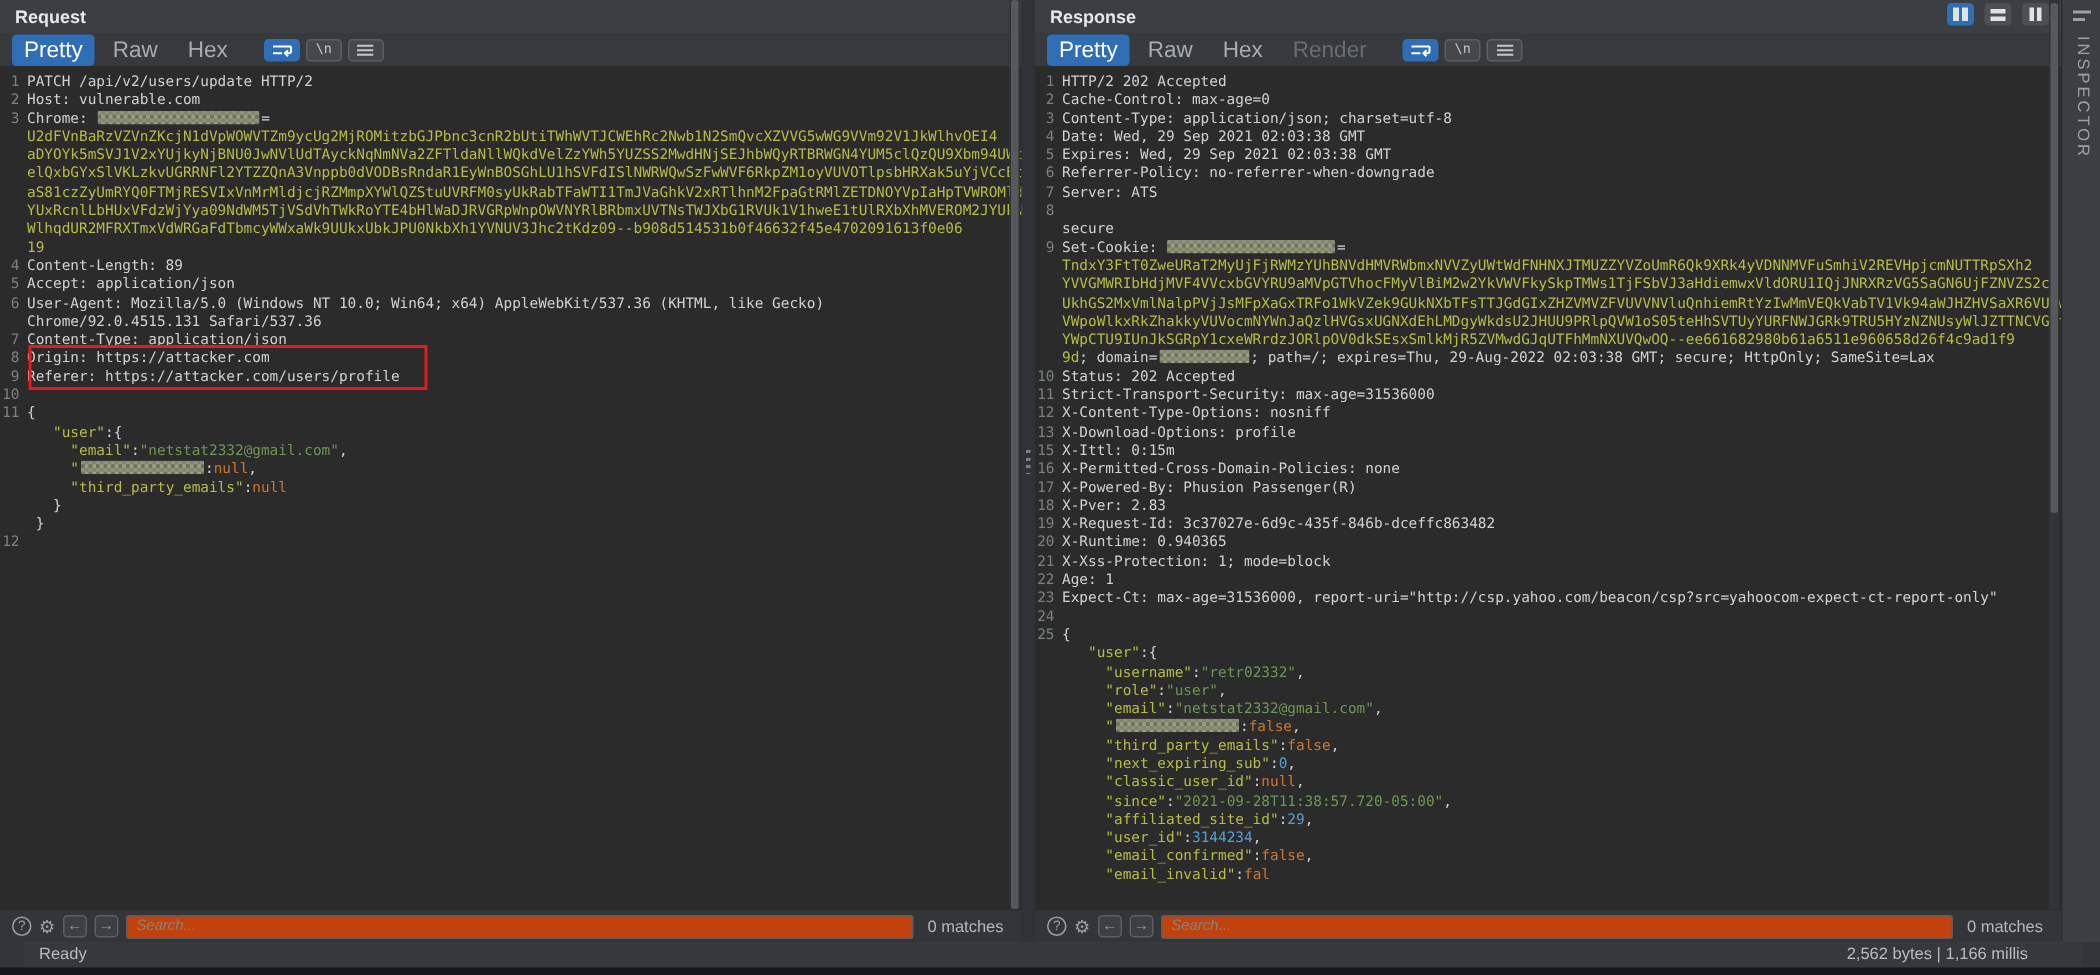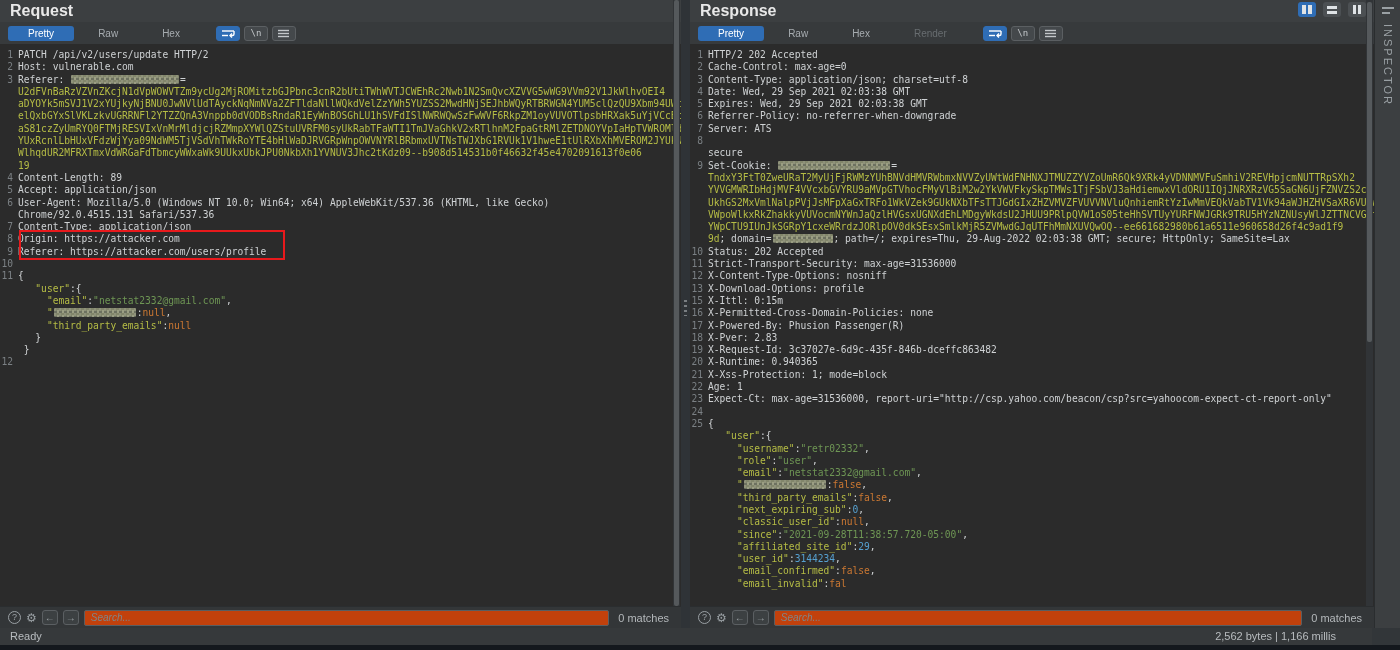--- a/index.html
+++ b/index.html
@@ -10,33 +10,33 @@
   
   .panel { position:absolute; top:0; height:628px; background:#2b2b2b; }
   #left-panel  { left:0;   width:681px; }
   #right-panel { left:690px; width:684px; }
   .divider { position:absolute; top:0; left:681px; width:9px; height:628px; background:#2f3337; }
   .grip { position:absolute; left:3px; top:300px; width:3px; height:16px;
           background:repeating-linear-gradient(#7a7e82 0 2px, transparent 2px 5px); }
 
   .phead { height:22px; background:#3c3f41; display:flex; align-items:center;
            padding:0 10px; position:relative; }
-  .phead .ttl { color:#e8e8e8; font-size:16px; font-weight:bold; }
+  .phead .ttl { color:#e8e8e8; font-size:12px; font-weight:bold; }
 
   .layout-btns { position:absolute; right:8px; top:2px; display:flex; gap:7px; }
   .lbtn { width:18px; height:15px; border-radius:3px; background:#4c5053;
           display:flex; align-items:center; justify-content:center; gap:2px; }
   .lbtn.active { background:#2f6db5; }
   .lbtn .vb { width:4px; height:9px; background:#dfe3e6; }
   .lbtn .hb { width:10px; height:3px; background:#dfe3e6; }
   .lbtn .hwrap { display:flex; flex-direction:column; gap:2px; }
 
   .toolbar { height:22px; background:#373a3c; display:flex; align-items:center;
              padding:0 8px; gap:4px; }
-  .tab { font-size:10px; padding:2px 20px; border-radius:3px; color:#a7acb0; cursor:default; }
+  .tab { font-size:15px; padding:2px 8px; border-radius:3px; color:#a7acb0; cursor:default; }
   .tab.active { background:#2f6db5; color:#fff; }
   .tab.disabled { color:#686d70; }
   .tgap { width:8px; }
   .tbtn { height:15px; min-width:24px; border-radius:3px; display:flex; align-items:center;
           justify-content:center; background:#44484b; border:1px solid #5b5f62;
           color:#c3c7ca; font-size:9px; font-family:"DejaVu Sans Mono", monospace; }
   .tbtn.active { background:#2f6db5; border-color:#2f6db5; color:#fff; }
 
   
   .editor { position:absolute; top:44px; left:0; right:0; bottom:22px; background:#2b2b2b;
@@ -77,21 +77,21 @@
   
   #inspector { position:absolute; top:0; left:1374px; width:26px; height:628px;
                background:#3c3f41; border-left:1px solid #2a2d2f; }
   .insp-icon { margin:7px auto 10px auto; width:12px; }
   .insp-icon div { height:2px; background:#9aa0a4; margin-bottom:3px; }
   .insp-icon div:nth-child(2) { width:8px; }
   .insp-label { writing-mode:vertical-rl; color:#9aa0a4; font-size:11px; letter-spacing:2px;
                 margin:2px auto; display:block; text-align:left; margin-left:7px; }
 
   
-  #statusrow { position:absolute; left:0; top:628px; width:1372px; height:17px;
+  #statusrow { position:absolute; left:16px; top:628px; width:1372px; height:17px;
                background:#36393b;padding-left:44px; }
   #status-left { position:absolute; left:10px; top:2px; color:#b8bcbf; font-size:11px; }
   #status-right { position:absolute; right:36px; top:2px; color:#b8bcbf; font-size:11px; }
   #bottomstrip { position:absolute; left:0; top:645px; width:1400px; height:5px; background:#14181d; }
 
   
   .wrapsvg { display:block; }
 </style>
 </head>
 <body>
@@ -129,21 +129,21 @@
     <div class="cl">
           <span class="ln">1</span>
           <span class="ct"><span class="c-d">PATCH /api/v2/users/update HTTP/2</span></span>
         </div>
         <div class="cl">
           <span class="ln">2</span>
           <span class="ct"><span class="c-d">Host: vulnerable.com</span></span>
         </div>
         <div class="cl">
           <span class="ln">3</span>
-          <span class="ct"><span class="c-d">Referer: </span><span class="redact" style="width: 108px;"></span><span class="c-d">=</span></span>
+          <span class="ct"><span class="c-d">Chrome: </span><span class="redact" style="width: 108px;"></span><span class="c-d">=</span></span>
         </div>
         <div class="cl">
           <span class="ln"></span>
           <span class="ct"><span class="c-k">U2dFVnBaRzVZVnZKcjN1dVpWOWVTZm9ycUg2MjROMitzbGJPbnc3cnR2bUtiTWhWVTJCWEhRc2Nwb1N2SmQvcXZVVG5wWG9VVm92V1JkWlhvOEI4</span></span>
         </div>
         <div class="cl">
           <span class="ln"></span>
           <span class="ct"><span class="c-k">aDYOYk5mSVJ1V2xYUjkyNjBNU0JwNVlUdTAyckNqNmNVa2ZFTldaNllWQkdVelZzYWh5YUZSS2MwdHNjSEJhbWQyRTBRWGN4YUM5clQzQU9Xbm94UWtGVWNIQkxOO9I</span></span>
         </div>
         <div class="cl">

